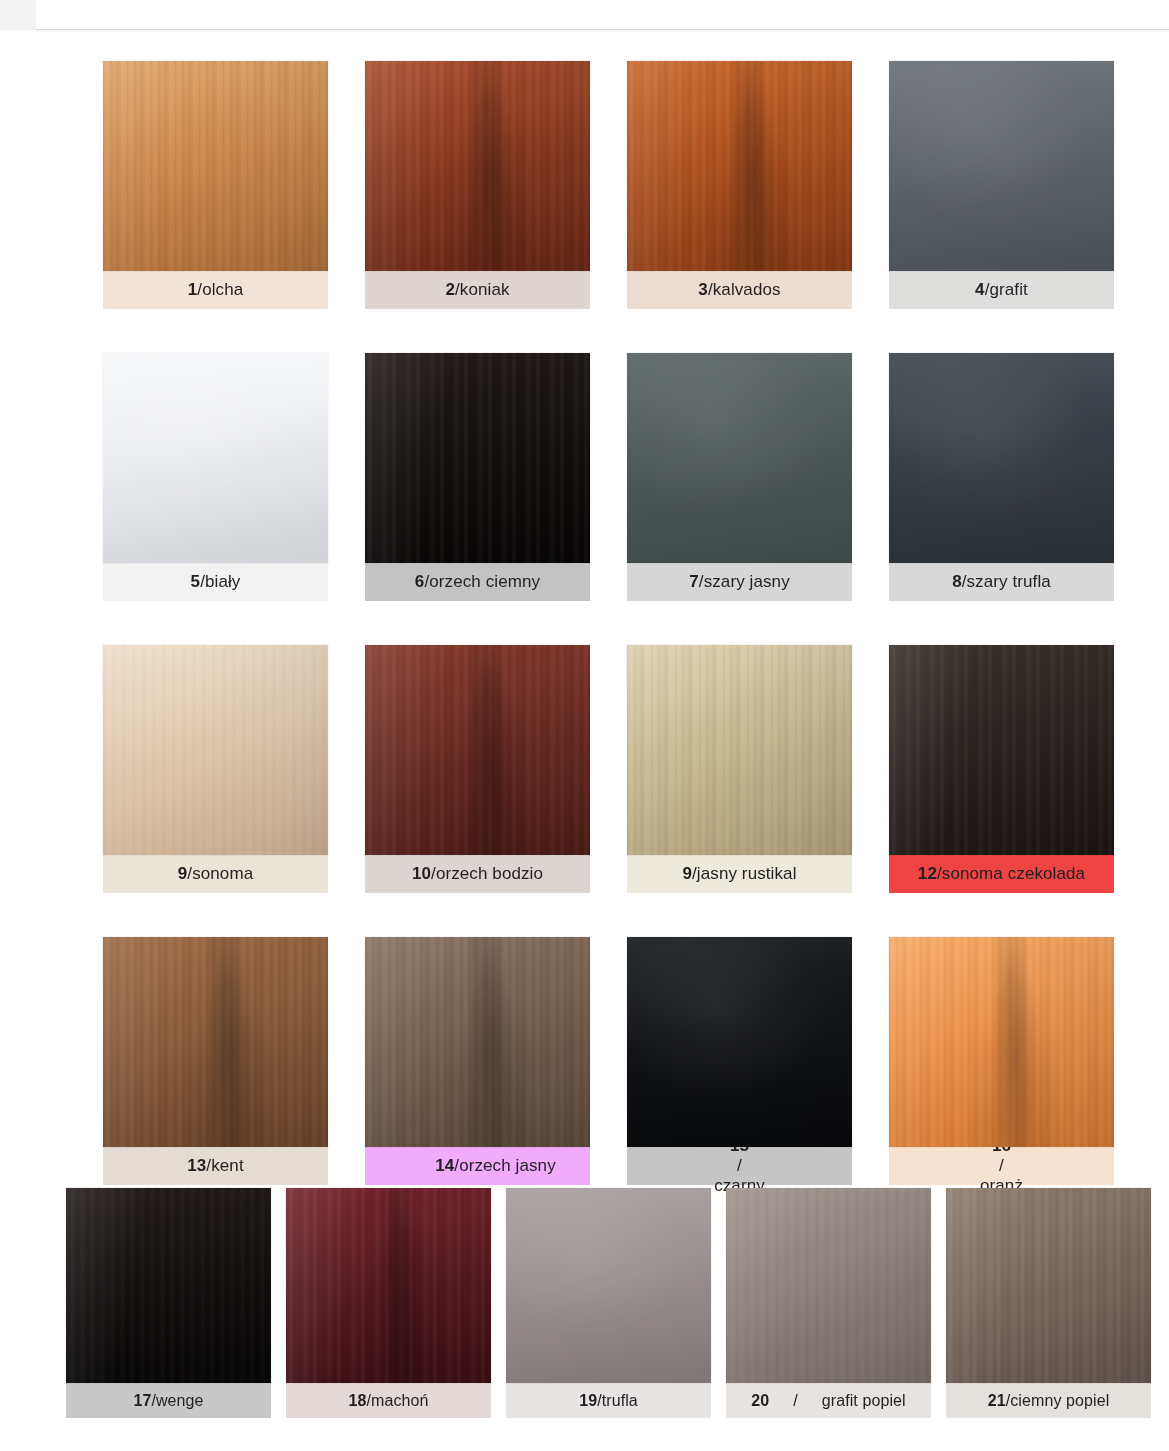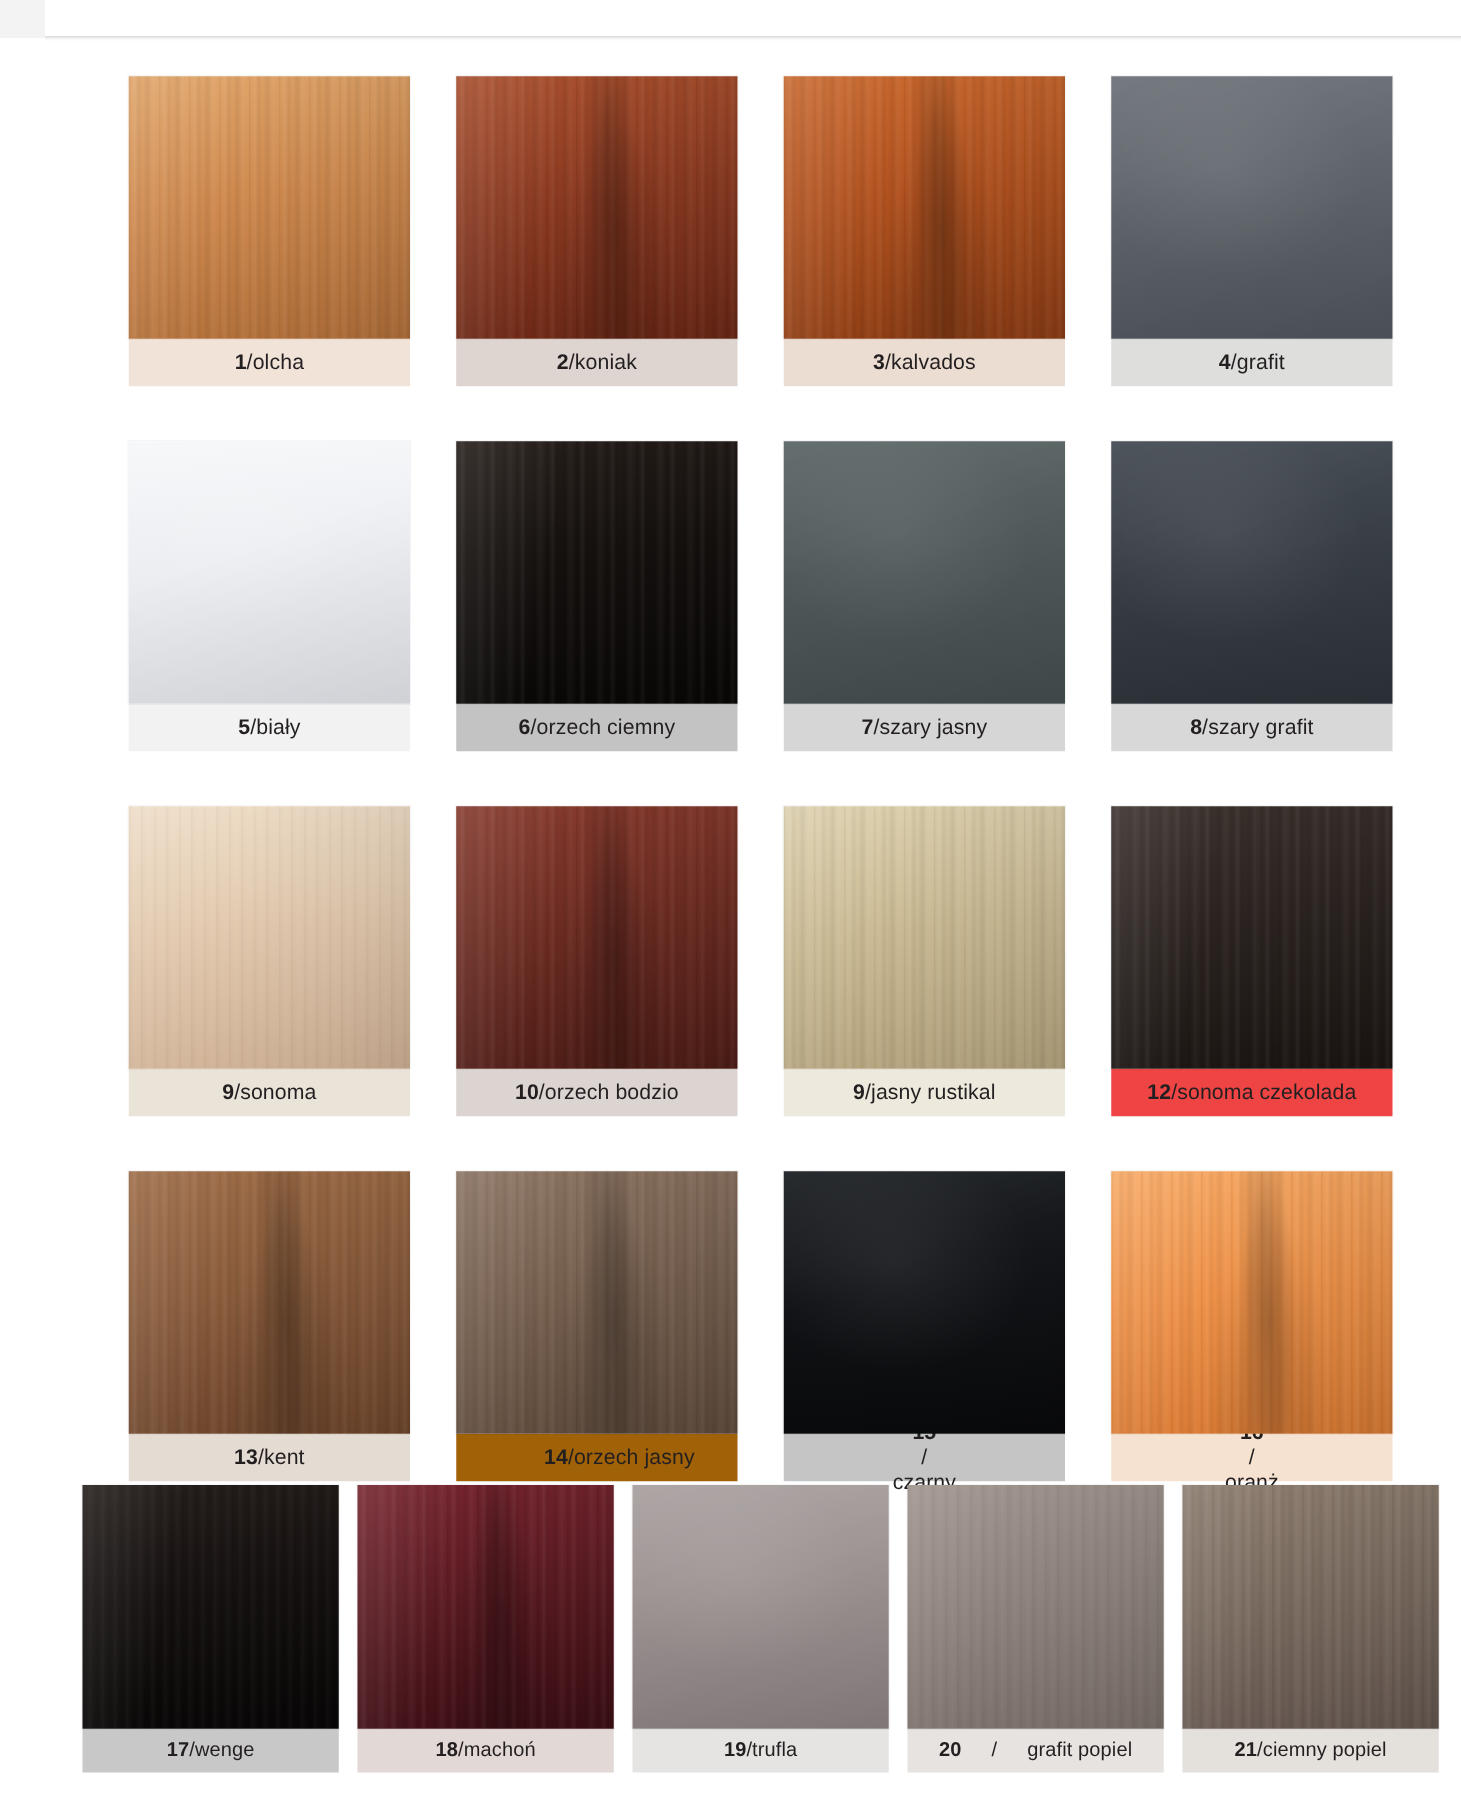--- a/index.html
+++ b/index.html
@@ -244,21 +244,21 @@
         <span class="nm">szary jasny</span>
       </div>
     </div>
     <div class="swatch-cell">
       <div class="swatch-chip" style="background: linear-gradient(175deg, rgb(69, 76, 84) 0%, rgb(56, 62, 69) 45%, rgb(44, 49, 56) 100%);">
         <div class="grain flat"></div>
       </div>
       <div class="swatch-caption" style="background-color: rgb(216, 216, 216);">
         <span class="num">8</span>
         <span class="sep">/</span>
-        <span class="nm">szary grafit</span>
+        <span class="nm">szary trufla</span>
       </div>
     </div>
     <div class="swatch-cell">
       <div class="swatch-chip" style="background: linear-gradient(175deg, rgb(238, 221, 199) 0%, rgb(226, 201, 174) 45%, rgb(207, 177, 149) 100%);">
         <div class="grain fine"></div>
         <div class="grain sheen"></div>
       </div>
       <div class="swatch-caption" style="background-color: rgb(234, 227, 216);">
         <span class="num">9</span>
         <span class="sep">/</span>
@@ -310,21 +310,21 @@
         <span class="sep">/</span>
         <span class="nm">kent</span>
       </div>
     </div>
     <div class="swatch-cell">
       <div class="swatch-chip" style="background: linear-gradient(175deg, rgb(138, 114, 96) 0%, rgb(119, 96, 79) 45%, rgb(95, 75, 60) 100%);">
         <div class="grain vertical"></div>
         <div class="grain cathedral"></div>
         <div class="grain sheen"></div>
       </div>
-      <div class="swatch-caption" style="background-color: #a16207; padding-left: 36px;">
+      <div class="swatch-caption" style="background-color: #f0abfc; padding-left: 36px;">
         <span class="num">14</span>
         <span class="sep">/</span>
         <span class="nm">orzech jasny</span>
       </div>
     </div>
     <div class="swatch-cell">
       <div class="swatch-chip" style="background: linear-gradient(175deg, rgb(29, 32, 36) 0%, rgb(17, 19, 22) 45%, rgb(8, 9, 11) 100%);">
         <div class="grain flat"></div>
       </div>
       <div class="swatch-caption" style="background-color: rgb(197, 197, 197); flex-direction: column;">

